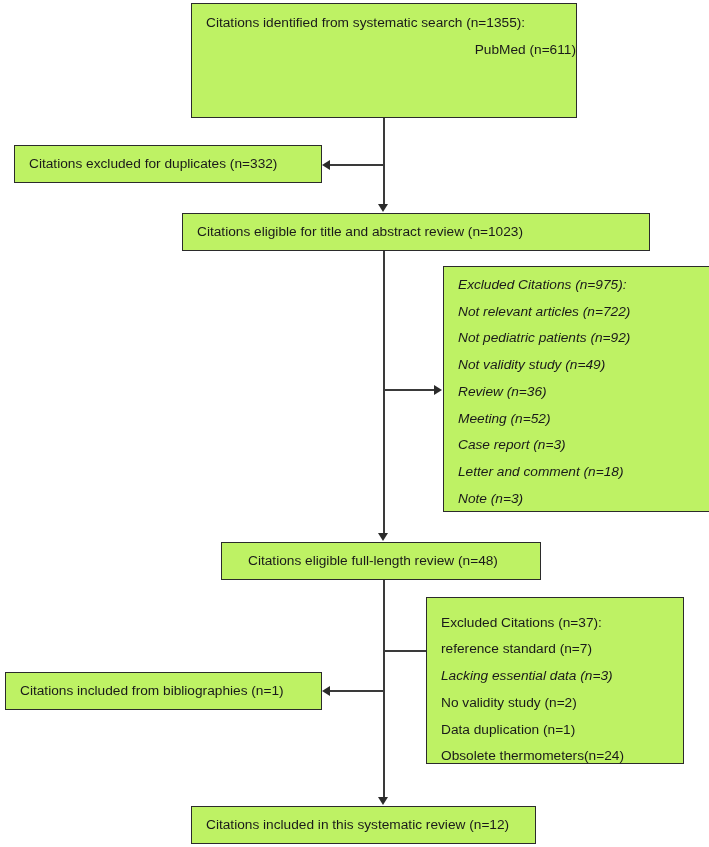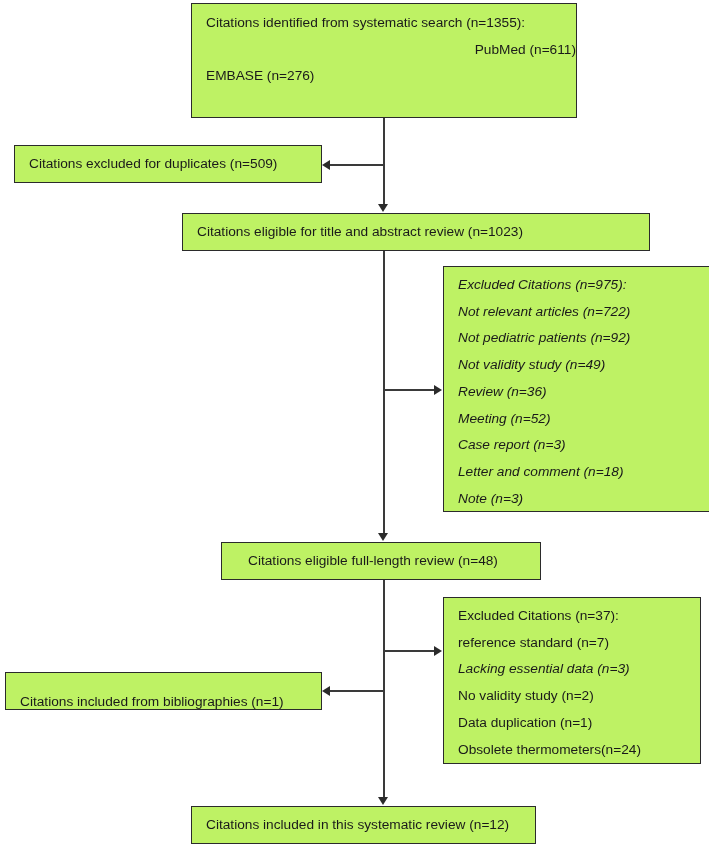--- a/index.html
+++ b/index.html
@@ -68,31 +68,30 @@
   }
 </style>
 </head>
 <body>
 
 <div id="diagram">
 
   <div class="box multi" style="left:191px; top:3px; width:386px; height:115px; padding-top:12px;">
     <span class="line" style="padding-bottom:13px;">Citations identified from systematic search (n=1355):</span>
     <span class="line" style="padding-bottom:13px;text-align:right;">PubMed (n=611)</span>
-    <span class="line">EMBASE (n=276)</span>
   </div>
 
   <div class="conn vline" style="left:383px; top:118px; height:87px;"></div>
   <div class="arrow arrow-down" style="left:378px; top:204px;"></div>
 
   <div class="conn hline" style="left:330px; top:164px; width:54px;"></div>
   <div class="arrow arrow-left" style="left:322px; top:160px;"></div>
 
   <div class="box" style="left:14px; top:145px; width:308px; height:38px;">
-    <span class="line">Citations excluded for duplicates (n=509)</span>
+    <span class="line">Citations excluded for duplicates (n=332)</span>
   </div>
 
   <div class="box" style="left:182px; top:213px; width:468px; height:38px;">
     <span class="line">Citations eligible for title and abstract review (n=1023)</span>
   </div>
 
   <div class="conn vline" style="left:383px; top:251px; height:283px;"></div>
   <div class="arrow arrow-down" style="left:378px; top:533px;"></div>
 
   <div class="conn hline" style="left:383px; top:389px; width:52px;"></div>
@@ -116,30 +115,30 @@
 
   <div class="conn vline" style="left:383px; top:580px; height:219px;"></div>
   <div class="arrow arrow-down" style="left:378px; top:797px;"></div>
 
   <div class="conn hline" style="left:383px; top:650px; width:52px;"></div>
   <div class="arrow arrow-right" style="left:434px; top:646px;"></div>
 
   <div class="conn hline" style="left:330px; top:690px; width:54px;"></div>
   <div class="arrow arrow-left" style="left:322px; top:686px;"></div>
 
-  <div class="box multi" style="left:443px; top:597px; width:258px; height:167px; padding-top:11px;">
+  <div class="box multi" style="left:426px; top:597px; width:258px; height:167px; padding-top:11px;justify-content:flex-end;">
     <span class="line" style="padding-bottom:13px;">Excluded Citations (n=37):</span>
     <span class="line" style="padding-bottom:13px;">reference standard (n=7)</span>
     <span class="line" style="padding-bottom:13px;font-style:italic;">Lacking essential data (n=3)</span>
     <span class="line" style="padding-bottom:13px;">No validity study (n=2)</span>
     <span class="line" style="padding-bottom:13px;">Data duplication (n=1)</span>
     <span class="line">Obsolete thermometers(n=24)</span>
   </div>
 
-  <div class="box" style="left:5px; top:672px; width:317px; height:38px;justify-content:flex-end;">
+  <div class="box" style="left:5px; top:672px; width:317px; height:38px;">
     <span class="line">Citations included from bibliographies (n=1)</span>
   </div>
 
   <div class="box" style="left:191px; top:806px; width:345px; height:38px;">
     <span class="line">Citations included in this systematic review (n=12)</span>
   </div>
 
 </div>
 
 </body></html>

